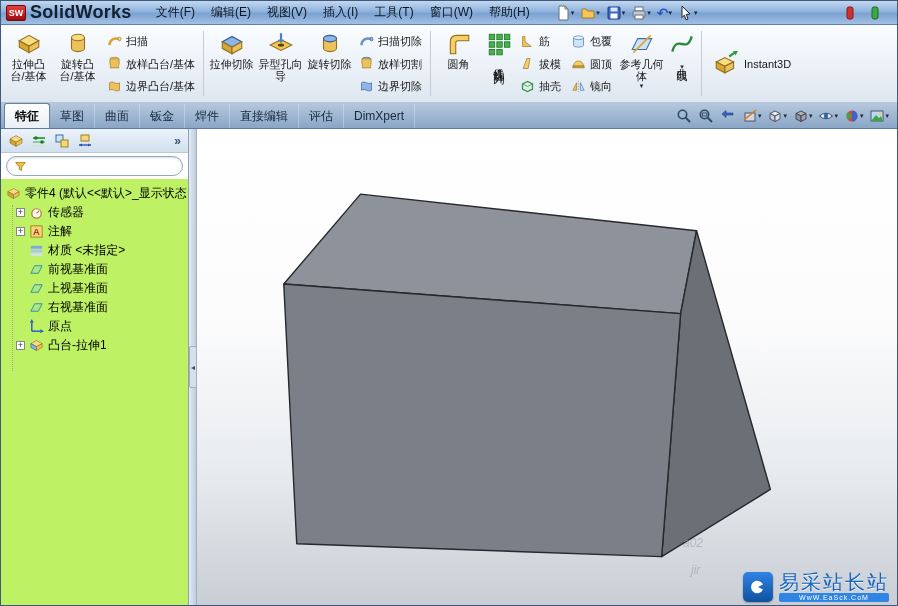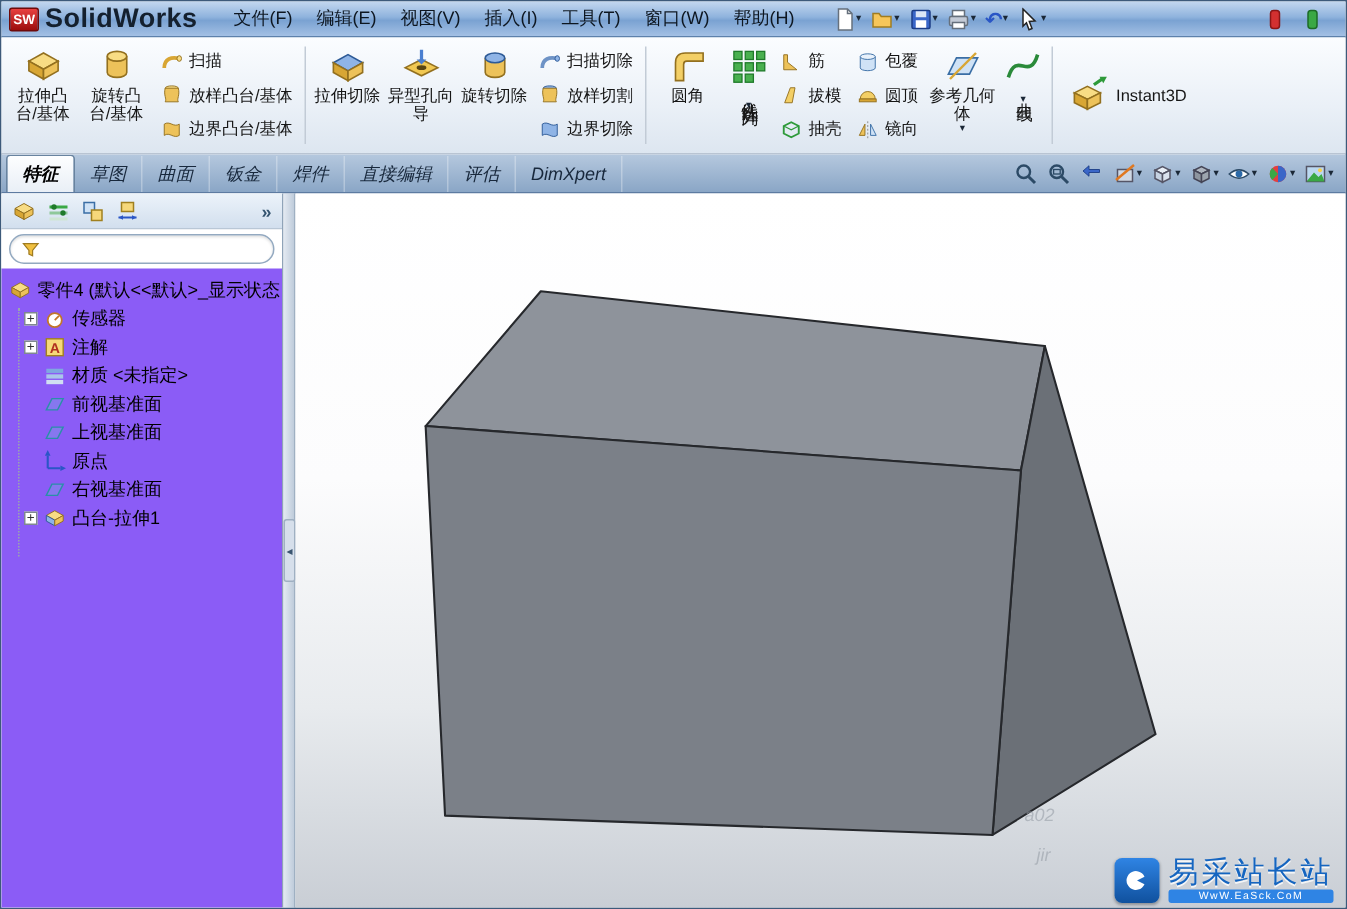--- a/index.html
+++ b/index.html
@@ -38,38 +38,38 @@
   .rbig.wide{flex-direction:row;width:auto;padding:0 7px;gap:5px;align-items:center;}
   .rcol{display:flex;flex-direction:column;justify-content:space-between;padding:3px 0;}
   .rsmall{display:flex;align-items:center;height:22px;padding:0 4px;gap:4px;border:1px solid transparent;border-radius:2px;}
   .ric-s{width:15px;height:15px;flex:0 0 15px;}
   .rsmall .rlabel{white-space:nowrap;text-align:left;}
 
   
   .tabbar{flex:0 0 22px;background:linear-gradient(180deg,#b5c8de 0%,#8aa6c6 100%);display:flex;align-items:flex-end;
     padding:0 3px;border-bottom:1px solid #5d7ba1;}
   .tab{padding:12px 10px;font-size:12px;color:#18283c;height:19px;display:flex;align-items:center;
-    border-right:1px solid rgba(255,255,255,.3);cursor:default;white-space:nowrap;font-style:italic;}
+    border-right:1px solid rgba(255,255,255,.3);cursor:default;white-space:nowrap;}
   .tab.active{background:linear-gradient(180deg,#fdfeff,#e9eff6);color:#000;border:1px solid #68839f;border-bottom:none;
     border-radius:3px 3px 0 0;height:21px;font-weight:bold;}
   .view-tools{margin-left:auto;display:flex;align-items:center;gap:2px;height:100%;padding-right:3px;}
   .vt-btn{display:flex;align-items:center;height:20px;padding:0 2px;border-radius:2px;}
 
   
   .main{flex:1;display:flex;min-height:0;}
   .left{width:188px;background:#fff;display:flex;flex-direction:column;border-right:1px solid #8fa3b8;}
   .panel-tabs{flex:0 0 24px;background:linear-gradient(180deg,#ecf3fa,#d2dfee);display:flex;align-items:center;
     gap:7px;padding:0 7px;border-bottom:1px solid #b9c7d6;}
   .chev{margin-left:auto;color:#33536f;font-weight:bold;font-size:12px;}
   .chev::before{content:"»";}
   .filter-row{flex:0 0 26px;display:flex;align-items:center;padding:3px 5px;background:#fff;}
   .filter-box{flex:1;height:20px;border:1px solid #93a9c0;border-radius:10px;display:flex;align-items:center;
     padding:0 7px;gap:5px;background:#fff;box-shadow:inset 0 1px 2px rgba(0,0,0,.14);}
   .filter-input{border:none;outline:none;flex:1;font-size:11px;background:transparent;min-width:0;}
-  .tree{flex:1;overflow:hidden;padding:5px 0 0 5px;position:relative;background:#8b5cf6;}
+  .tree{flex:1;overflow:hidden;padding:5px 0 0 5px;position:relative;background:#bef264;}
   .guide{position:absolute;left:11px;top:26px;height:166px;border-left:1px dotted #9aa4ae;}
   .titem{display:flex;align-items:center;height:19px;gap:4px;font-size:12px;color:#000;white-space:nowrap;
     overflow:hidden;position:relative;}
   .spacer9{width:9px;flex:0 0 9px;}
   .expander{width:9px;height:9px;border:1px solid #808890;background:#fff;font-size:9px;line-height:7px;
     text-align:center;color:#333;flex:0 0 9px;}
   .expander::before{content:"+";}
   .ticon{width:15px;height:15px;flex:0 0 15px;}
   .child{padding-left:10px;}
 
@@ -632,37 +632,37 @@
                 <polygon points="2,12 6,4 14,4 10,12" fill="rgba(120,200,220,.25)" stroke="#2a8fa8"></polygon>
               </svg>
             </span>
           <span>上视基准面</span>
         </div>
 
         <div class="titem child">
           <span class="spacer9"></span>
           <span class="ticon">
               <svg viewBox="0 0 16 16">
+                <polygon points="2,12 6,4 14,4 10,12" fill="rgba(120,200,220,.25)" stroke="#2a8fa8"></polygon>
+              </svg>
+            </span>
+          <span>右视基准面</span>
+        </div>
+
+        <div class="titem child">
+          <span class="spacer9"></span>
+          <span class="ticon">
+              <svg viewBox="0 0 16 16">
                 <line x1="3" y1="13" x2="12" y2="13" stroke="#2a56c6" stroke-width="1.5"></line>
                 <line x1="3" y1="13" x2="3" y2="4" stroke="#2a56c6" stroke-width="1.5"></line>
                 <polygon points="12,11 16,13 12,15" fill="#2a56c6"></polygon>
                 <polygon points="1,4 3,0 5,4" fill="#2a56c6"></polygon>
               </svg>
             </span>
           <span>原点</span>
-        </div>
-
-        <div class="titem child">
-          <span class="spacer9"></span>
-          <span class="ticon">
-              <svg viewBox="0 0 16 16">
-                <polygon points="2,12 6,4 14,4 10,12" fill="rgba(120,200,220,.25)" stroke="#2a8fa8"></polygon>
-              </svg>
-            </span>
-          <span>右视基准面</span>
         </div>
 
         <div class="titem child">
           <span class="expander"></span>
           <span class="ticon">
               <svg viewBox="0 0 24 24">
                 <polygon points="3,9 12,4 21,9 12,14" fill="#f8dc84" stroke="#93701f"></polygon>
                 <polygon points="3,9 12,14 12,20 3,15" fill="#8fb4e6" stroke="#2d5a96"></polygon>
                 <polygon points="12,14 21,9 21,15 12,20" fill="#edc25a" stroke="#93701f"></polygon>
               </svg>

